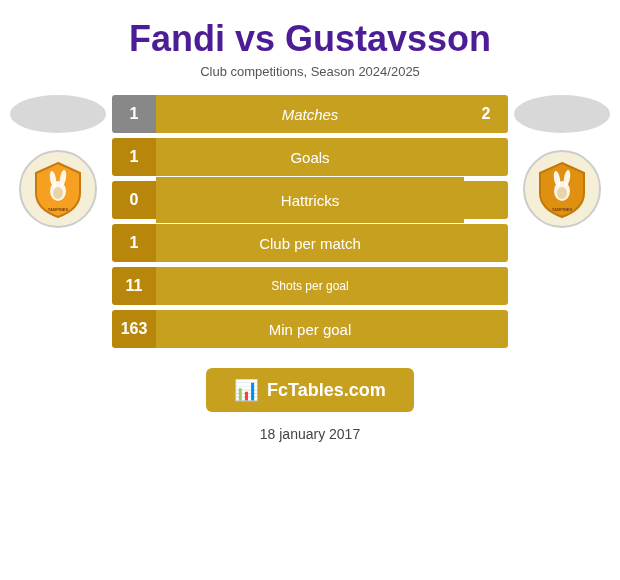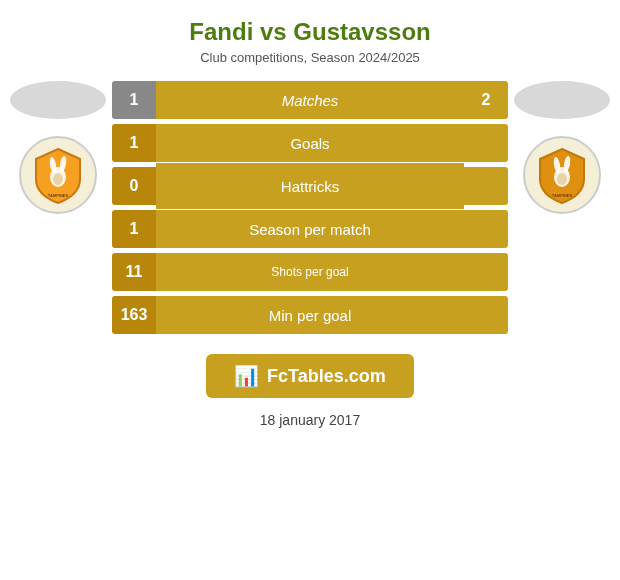--- a/index.html
+++ b/index.html
@@ -15,23 +15,23 @@
     .container {
       width: 620px;
       height: 580px;
       background: #ffffff;
       display: flex;
       flex-direction: column;
       align-items: center;
     }
 
     .title {
-      font-size: 24px;
+      font-size: 36px;
       font-weight: bold;
-      color: #4d7c0f;
+      color: #4c1d95;
       margin-top: 18px;
       text-align: left;
     }
 
     .subtitle {
       font-size: 13px;
       color: #555;
       margin-top: 4px;
       text-align: center;
     }
@@ -97,21 +97,21 @@
       </div>
 
       <div style="display:flex; flex-direction:row; align-items:center; height:38px;">
         <div style="background:#b8860b; color:#fff; font-weight:bold; font-size:16px; width:44px; height:38px; display:flex; align-items:center; justify-content:center; border-radius:3px 0 0 3px;">0</div>
         <div style="flex:1; background:#c8a020; height:46px; display:flex; align-items:center; justify-content:center; color:#fff; font-size:15px; font-weight:500;">Hattricks</div>
         <div style="background:#c8a020; color:#fff; font-weight:bold; font-size:16px; width:44px; height:38px; display:flex; align-items:center; justify-content:center; border-radius:0 3px 3px 0;"></div>
       </div>
 
       <div style="display:flex; flex-direction:row; align-items:center; height:38px;">
         <div style="background:#b8860b; color:#fff; font-weight:bold; font-size:16px; width:44px; height:38px; display:flex; align-items:center; justify-content:center; border-radius:3px 0 0 3px;">1</div>
-        <div style="flex:1; background:#c8a020; height:38px; display:flex; align-items:center; justify-content:center; color:#fff; font-size:15px; font-weight:500;">Season per match</div>
+        <div style="flex:1; background:#c8a020; height:38px; display:flex; align-items:center; justify-content:center; color:#fff; font-size:15px; font-weight:500;">Club per match</div>
         <div style="background:#c8a020; color:#fff; font-weight:bold; font-size:16px; width:44px; height:38px; display:flex; align-items:center; justify-content:center; border-radius:0 3px 3px 0;"></div>
       </div>
 
       <div style="display:flex; flex-direction:row; align-items:center; height:38px;">
         <div style="background:#b8860b; color:#fff; font-weight:bold; font-size:16px; width:44px; height:38px; display:flex; align-items:center; justify-content:center; border-radius:3px 0 0 3px;">11</div>
         <div style="flex:1; background:#c8a020; height:38px; display:flex; align-items:center; justify-content:center; color:#fff; font-size:12px; font-weight:500;">Shots per goal</div>
         <div style="background:#c8a020; color:#fff; font-weight:bold; font-size:16px; width:44px; height:38px; display:flex; align-items:center; justify-content:center; border-radius:0 3px 3px 0;"></div>
       </div>
 
       <div style="display:flex; flex-direction:row; align-items:center; height:38px;">

